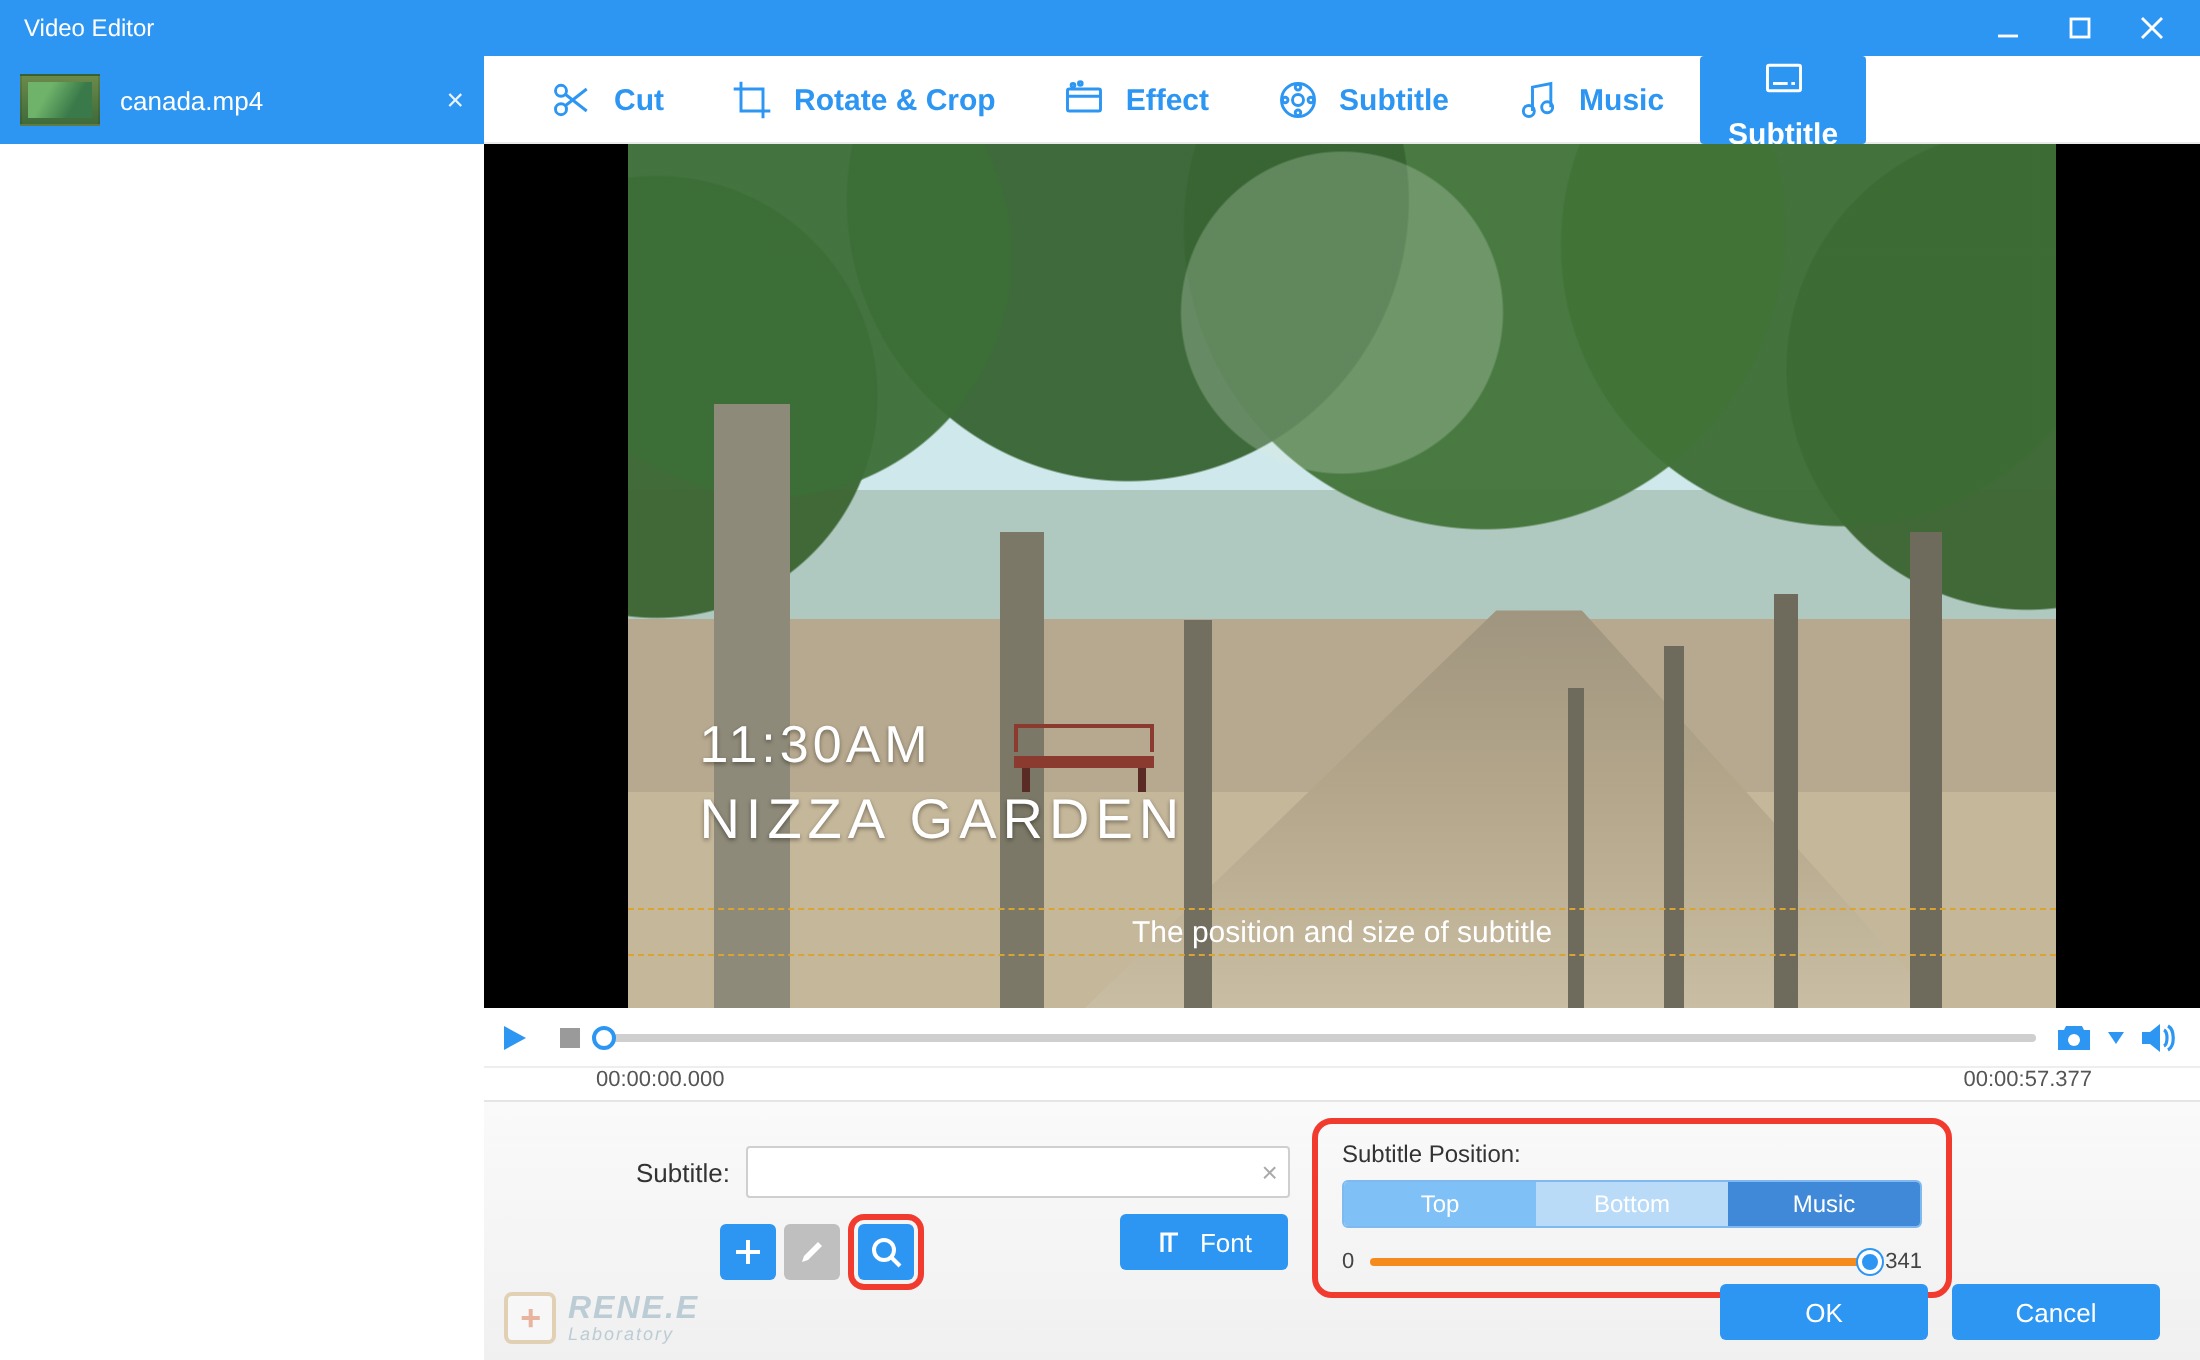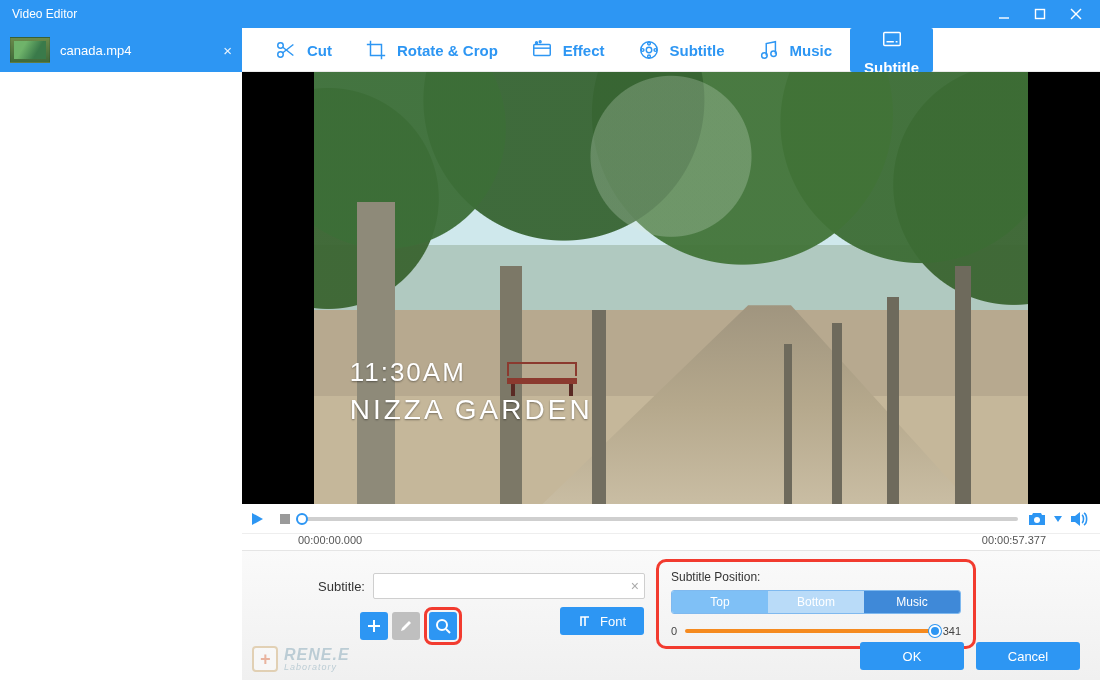--- a/index.html
+++ b/index.html
@@ -311,20 +311,23 @@
           <div class="bench">
             <div class="back"></div>
               <div class="seat"></div>
               <div class="leg l"></div>
               <div class="leg r"></div>
           </div>
           <div class="overlay-texts">
             <div class="ov-time">11:30AM</div>
             <div class="ov-place">NIZZA GARDEN</div>
           </div>
+          <div class="sub-band">
+            <span>The position and size of subtitle</span>
+          </div>
         </div>
       </div>
     </div>
 
     <div class="playbar">
       <div class="pbtn">
         <svg width="16" height="16" viewBox="0 0 16 16">
             <polygon points="3,2 14,8 3,14"></polygon>
           </svg>
       </div>

